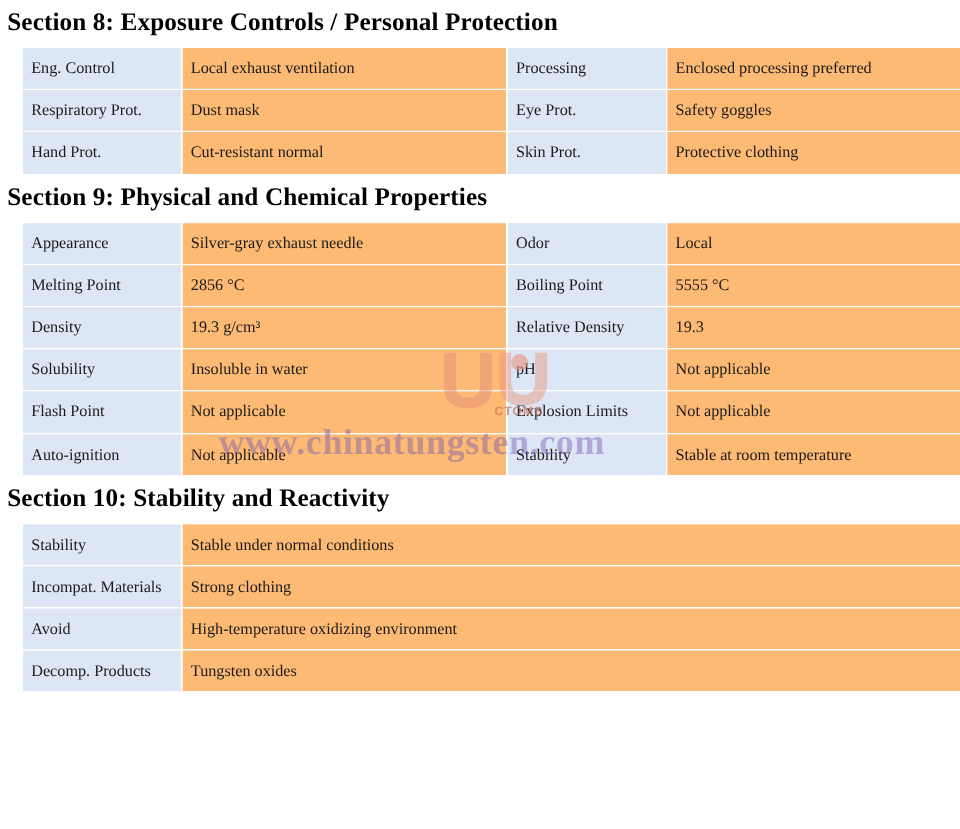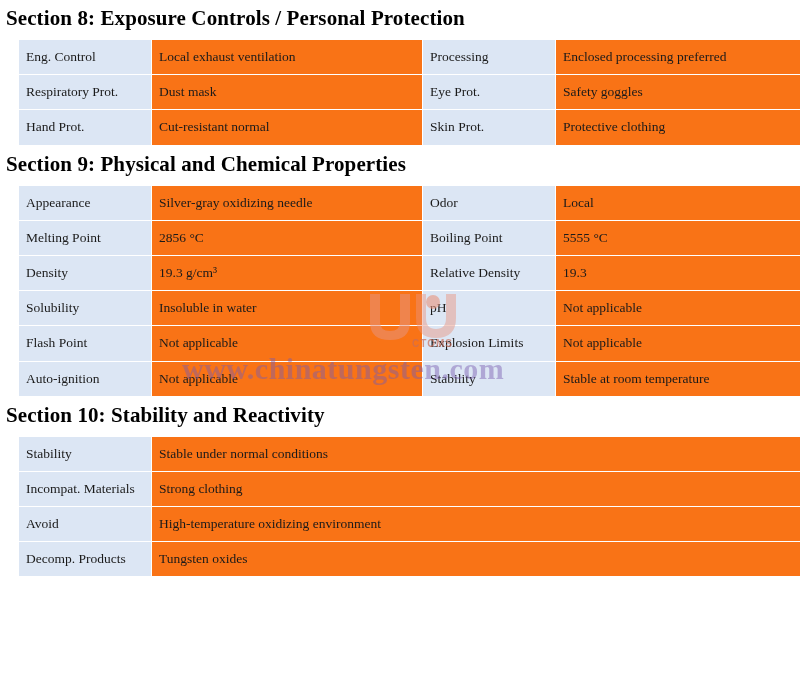--- a/index.html
+++ b/index.html
@@ -48,21 +48,21 @@
     border: 1px solid #ffffff;
     vertical-align: middle;
     line-height: 1.2;
     white-space: nowrap;
     overflow: hidden;
   }
   td.label {
     background: #dce6f4;
   }
   td.value {
-    background: #f97316;
+    background: #fdba74;
   }
   
   .four col.c1 { width: 133px; }
   .four col.c2 { width: 271px; }
   .four col.c3 { width: 133px; }
   .four col.c4 { width: 259px; }
   
   .two col.c1 { width: 133px; }
   .two col.c2 { width: 663px; }
 
@@ -144,21 +144,21 @@
   <table class="sds four">
     <colgroup>
         <col class="c1">
         <col class="c2">
         <col class="c3">
         <col class="c4">
       </colgroup>
     <tbody>
       <tr>
         <td class="label">Appearance</td>
-        <td class="value">Silver-gray oxidizing needle</td>
+        <td class="value">Silver-gray exhaust needle</td>
         <td class="label">Odor</td>
         <td class="value">Local</td>
       </tr>
       <tr>
         <td class="label">Melting Point</td>
         <td class="value">2856 °C</td>
         <td class="label">Boiling Point</td>
         <td class="value">5555 °C</td>
       </tr>
       <tr>

